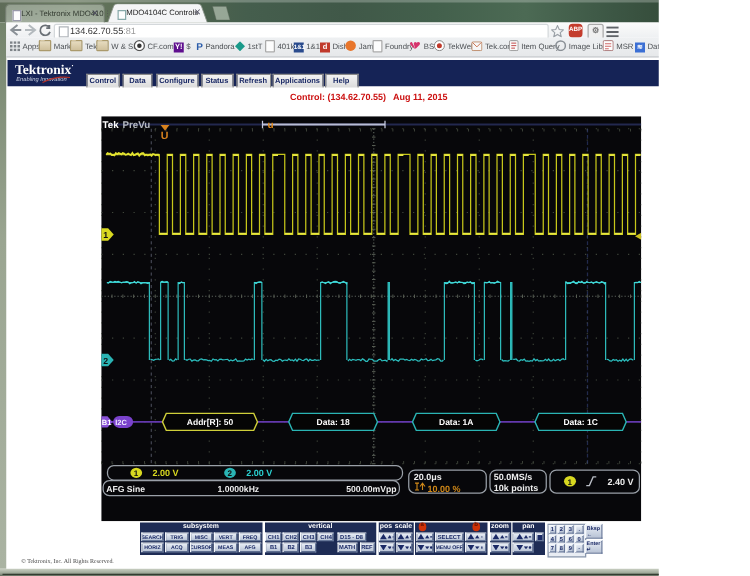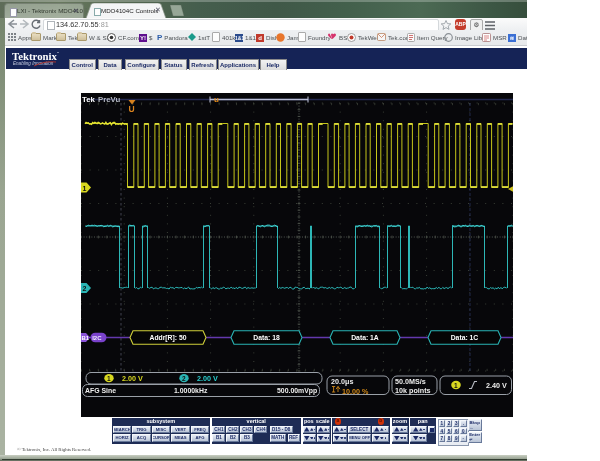--- a/index.html
+++ b/index.html
@@ -125,20 +125,21 @@
 <svg class="abs" style="left:33px;top:58.5px" width="24" height="8">
       <path d="M1 7 Q12 1.5 23 3" stroke="#b23028" stroke-width="0.9" fill="none"></path>
     </svg>
 <div class="hbtn" style="left:69px;width:24.5px;top:58.5px;height:10.5px">Control</div>
 <div class="hbtn" style="left:98px;width:22px;top:58.5px;height:10.5px">Data</div>
 <div class="hbtn" style="left:124.5px;width:32px;top:58.5px;height:10.5px">Configure</div>
 <div class="hbtn" style="left:160.5px;width:24px;top:58.5px;height:10.5px">Status</div>
 <div class="hbtn" style="left:188.5px;width:26px;top:58.5px;height:10.5px">Refresh</div>
 <div class="hbtn" style="left:217.5px;width:39px;top:58.5px;height:10.5px">Applications</div>
 <div class="hbtn" style="left:259.5px;width:25px;top:58.5px;height:10.5px">Help</div>
+<div class="abs" style="left:0;top:73px;width:590px;text-align:center;font-size:7.2px;font-weight:bold;color:#cc1111">Control: (134.62.70.55) &nbsp; Aug 11, 2015</div>
 <svg class="abs" style="left:81px;top:93px" width="432" height="324" viewBox="0 0 432 324">
       <rect x="0" y="0" width="432" height="324" fill="#07070a"></rect>
       <g>
         <line x1="0.0" y1="10" x2="0.0" y2="278" stroke="#3e443a" stroke-width="0.9" stroke-dasharray="1,7.6" opacity="1"></line>
         <line x1="43.2" y1="10" x2="43.2" y2="278" stroke="#3e443a" stroke-width="0.9" stroke-dasharray="1,7.6" opacity="1"></line>
         <line x1="86.4" y1="10" x2="86.4" y2="278" stroke="#3e443a" stroke-width="0.9" stroke-dasharray="1,7.6" opacity="1"></line>
         <line x1="129.6" y1="10" x2="129.6" y2="278" stroke="#3e443a" stroke-width="0.9" stroke-dasharray="1,7.6" opacity="1"></line>
         <line x1="172.8" y1="10" x2="172.8" y2="278" stroke="#3e443a" stroke-width="0.9" stroke-dasharray="1,7.6" opacity="1"></line>
         <line x1="259.2" y1="10" x2="259.2" y2="278" stroke="#3e443a" stroke-width="0.9" stroke-dasharray="1,7.6" opacity="1"></line>
         <line x1="302.4" y1="10" x2="302.4" y2="278" stroke="#3e443a" stroke-width="0.9" stroke-dasharray="1,7.6" opacity="1"></line>

